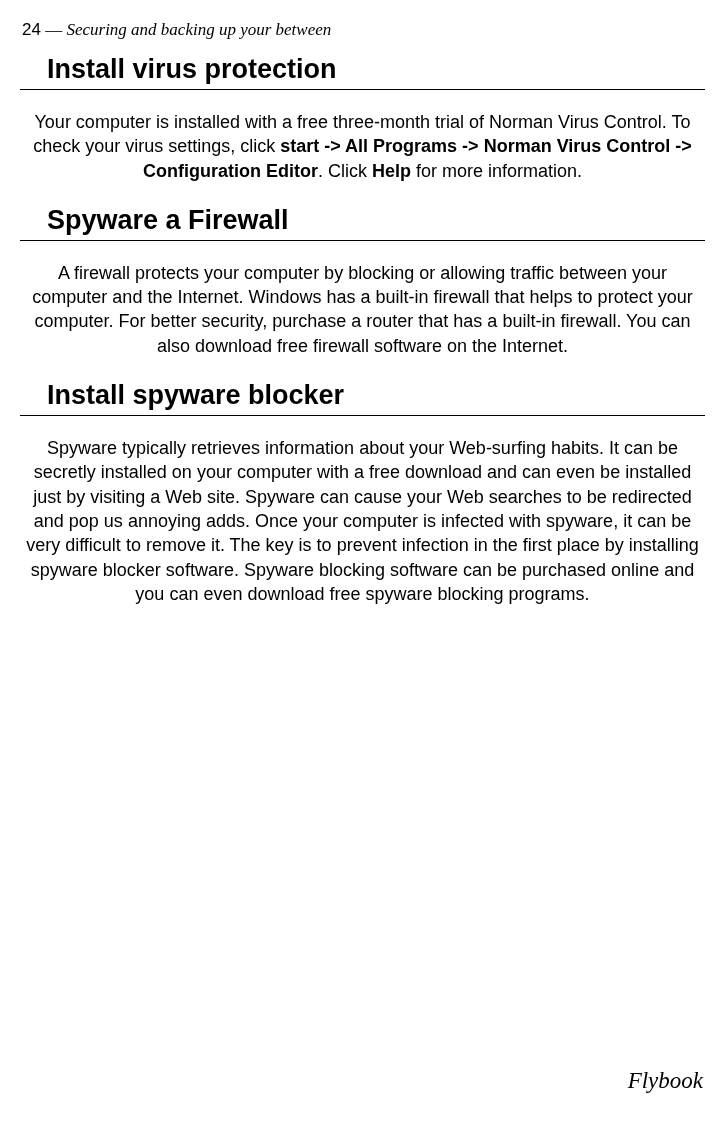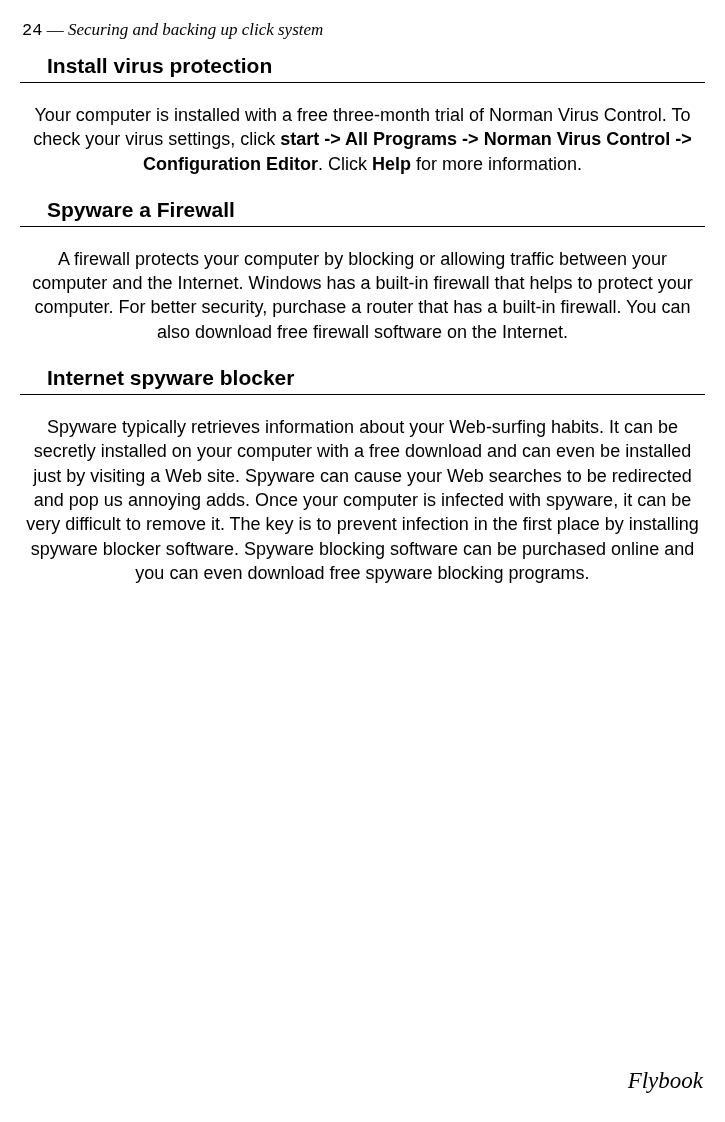--- a/index.html
+++ b/index.html
@@ -15,32 +15,32 @@
       color: #000000;
       position: relative;
       padding: 20px 20px 20px 20px;
     }
     .header-line {
       font-size: 17px;
       margin-bottom: 14px;
       padding-left: 2px;
     }
     .header-page-num {
-      font-family: Liberation Mono, monospace;
+      font-family: Liberation Sans, sans-serif;
       font-style: normal;
     }
     .header-dash {
       font-family: 'Times New Roman', Times, serif;
     }
     .header-chapter {
       font-family: 'Times New Roman', Times, serif;
       font-style: italic;
     }
     .section-heading {
-      font-size: 21px;
+      font-size: 27px;
       font-weight: bold;
       font-family: Arial, Helvetica, sans-serif;
       margin-left: 27px;
       margin-bottom: 4px;
       margin-top: 2px;
     }
     .heading-rule {
       border: none;
       border-top: 1px solid #000;
       margin-bottom: 20px;
@@ -62,33 +62,33 @@
       right: 22px;
       font-family: 'Times New Roman', Times, serif;
       font-style: italic;
       font-size: 23px;
     }
   </style>
 </head>
 <body>
 
 <div class="header-line">
-  <span class="header-page-num">24</span><span class="header-dash">  —  </span><span class="header-chapter">Securing and backing up click system</span>
+  <span class="header-page-num">24</span><span class="header-dash">  —  </span><span class="header-chapter">Securing and backing up your between</span>
 </div>
 
 <h2 class="section-heading">Install virus protection</h2>
 <hr class="heading-rule">
 
 <p class="body-text">
   <span>Your computer is installed with a free three-month trial of Norman Virus Control. To check your virus settings, click </span><span class="bold">start -&gt; All Programs -&gt; Norman Virus Control -&gt; Configuration Editor</span><span>. Click </span><span class="bold">Help</span><span> for more information.</span>
 </p>
 
 <h2 class="section-heading">Spyware a Firewall</h2>
 <hr class="heading-rule">
 
 <p class="body-text">A firewall protects your computer by blocking or allowing traffic between your computer and the Internet. Windows has a built-in firewall that helps to protect your computer. For better security, purchase a router that has a built-in firewall. You can also download free firewall software on the Internet.</p>
 
-<h2 class="section-heading">Internet spyware blocker</h2>
+<h2 class="section-heading">Install spyware blocker</h2>
 <hr class="heading-rule">
 
 <p class="body-text">Spyware typically retrieves information about your Web-surfing habits. It can be secretly installed on your computer with a free download and can even be installed just by visiting a Web site. Spyware can cause your Web searches to be redirected and pop us annoying adds. Once your computer is infected with spyware, it can be very difficult to remove it. The key is to prevent infection in the first place by installing spyware blocker software. Spyware blocking software can be purchased online and you can even download free spyware blocking programs.</p>
 
 <div class="footer">Flybook</div>
 
 </body></html>

